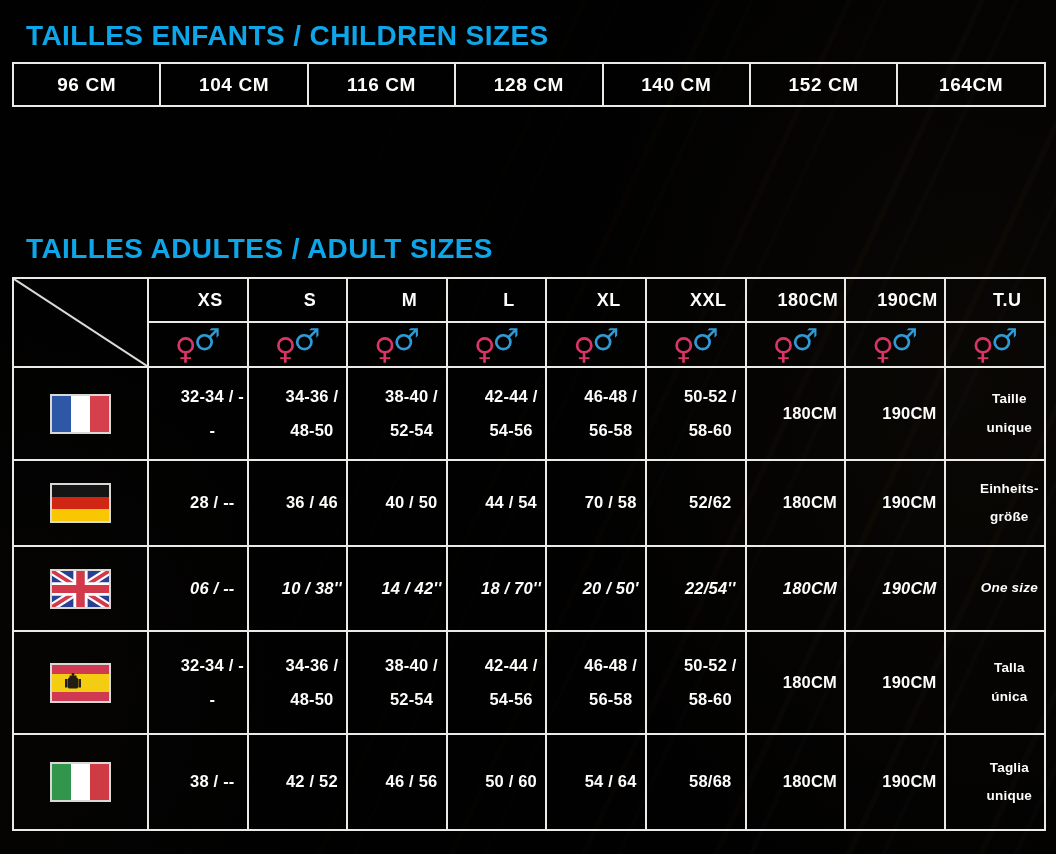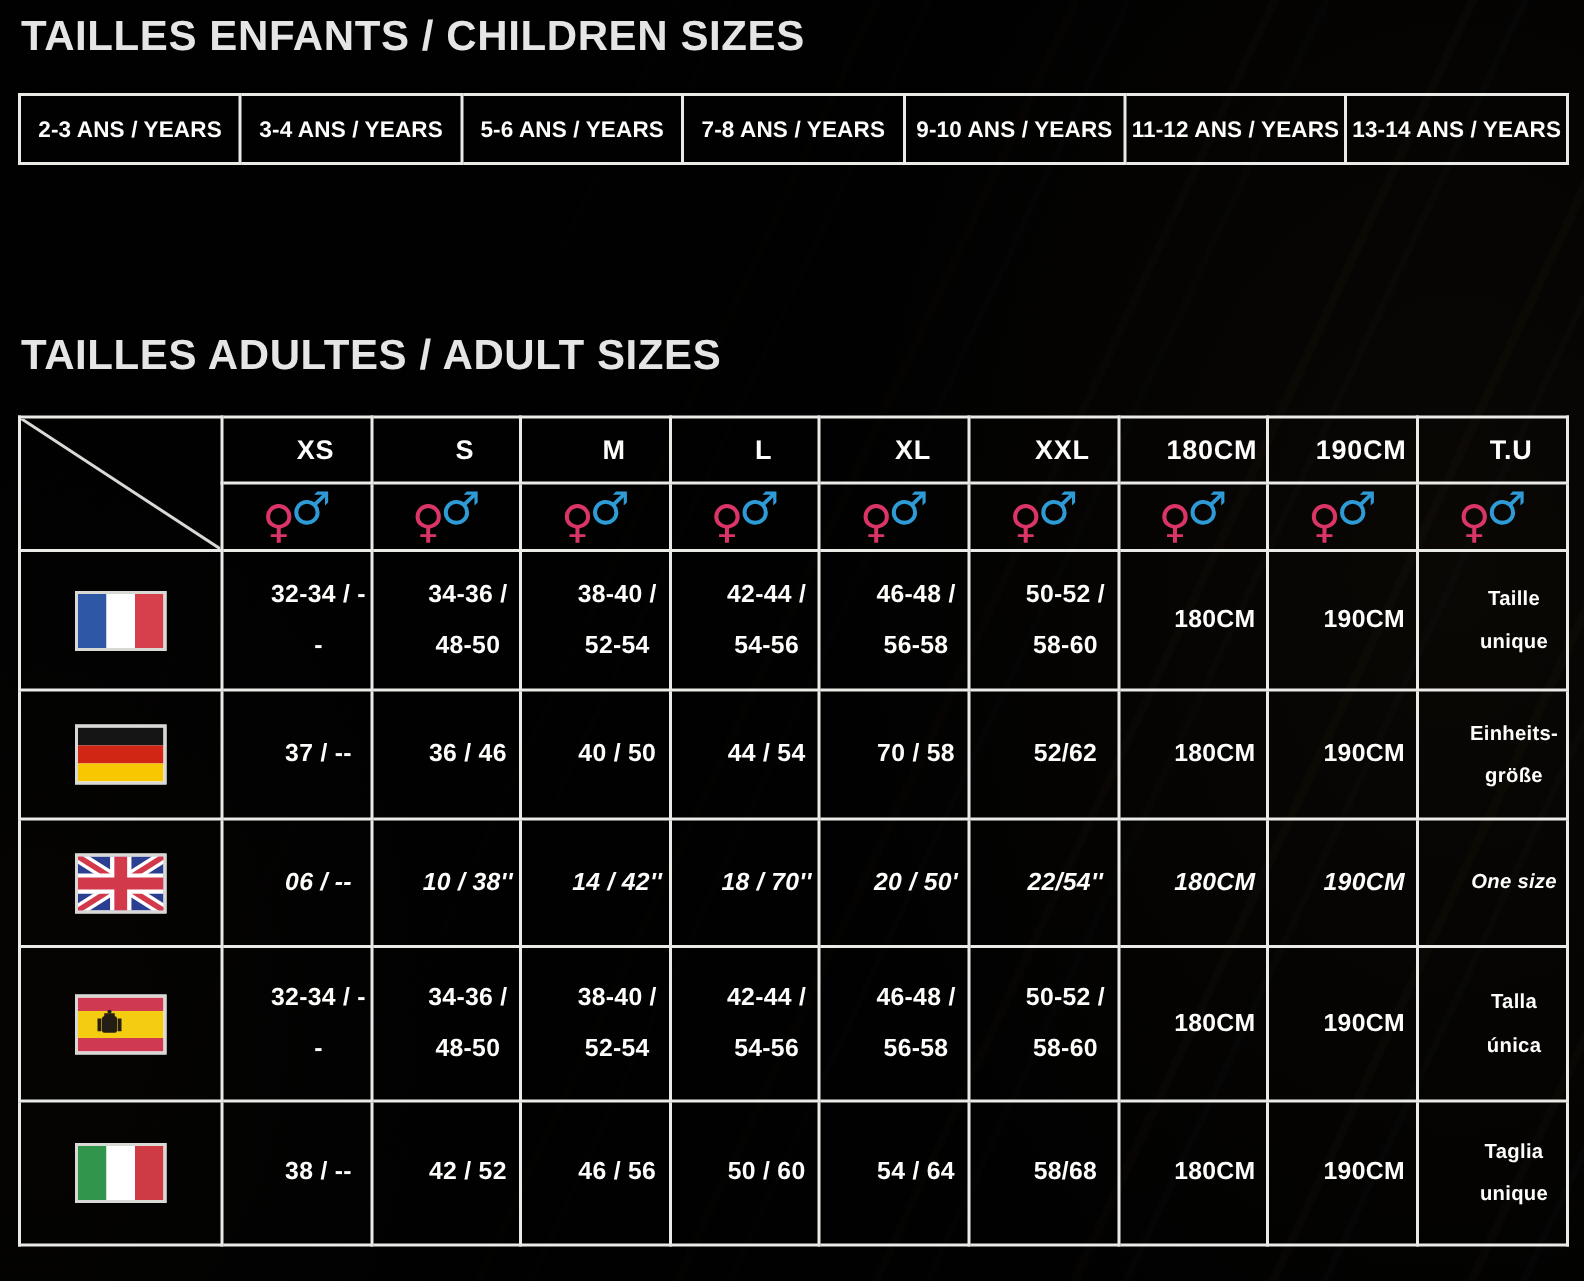--- a/index.html
+++ b/index.html
@@ -18,22 +18,22 @@
       repeating-linear-gradient(115deg,
         transparent 0 46px,
         rgba(150,110,60,0.045) 48px 52px,
         transparent 54px 78px,
         rgba(80,100,130,0.040) 80px 83px,
         transparent 85px 120px);
     mask-image:linear-gradient(100deg, rgba(0,0,0,0.25) 30%, rgba(0,0,0,0.9) 75%);
     -webkit-mask-image:linear-gradient(100deg, rgba(0,0,0,0.25) 30%, rgba(0,0,0,0.9) 75%);
   }
   .title{
-    position:absolute;left:14px;margin:0;
-    font-size:28px;font-weight:bold;letter-spacing:0.4px;color:#e5e5e5;
+    position:absolute;left:14px;margin:12px;
+    font-size:28px;font-weight:bold;letter-spacing:0.4px;color:#0ea5e9;
   }
   #children-title{top:8px;}
   #adult-title{top:221px;}
 
   table{border-collapse:collapse;table-layout:fixed;position:absolute;left:12px;}
   th,td{
     border:2px solid #eaeae7;
     text-align:center;vertical-align:middle;
     padding:0;font-weight:bold;color:#fdfdfb;
     overflow:hidden;
@@ -74,28 +74,28 @@
   <colgroup>
     <col style="width:147.4px">
       <col style="width:147.4px">
       <col style="width:147.4px">
       <col style="width:147.4px">
       <col style="width:147.4px">
       <col style="width:147.4px">
       <col style="width:147.6px">
   </colgroup>
   <tbody>
-  <tr class="age-row">
-    <td>2-3 ANS / YEARS</td>
-    <td>3-4 ANS / YEARS</td>
-    <td>5-6 ANS / YEARS</td>
-    <td>7-8 ANS / YEARS</td>
-    <td>9-10 ANS / YEARS</td>
-    <td>11-12 ANS / YEARS</td>
-    <td>13-14 ANS / YEARS</td>
+      <tr class="size-row">
+    <th>96 CM</th>
+    <th>104 CM</th>
+    <th>116 CM</th>
+    <th>128 CM</th>
+    <th>140 CM</th>
+    <th>152 CM</th>
+    <th>164CM</th>
   </tr>
 </tbody>
   </table>
 
 <h1 class="title" id="adult-title">TAILLES ADULTES / ADULT SIZES</h1>
 
 <table id="adult-table">
   <colgroup>
     <col style="width:135px">
     <col style="width:99.6px">
@@ -162,21 +162,21 @@
   </tr>
 
   <tr class="r-de">
     <td>
       <svg class="flag" width="57" height="36" viewBox="0 0 57 36">
         <rect x="0" y="0" width="57" height="12" fill="#151515"></rect>
             <rect x="0" y="12" width="57" height="12" fill="#d22614"></rect>
             <rect x="0" y="24" width="57" height="12" fill="#f9c602"></rect>
       </svg>
     </td>
-    <td class="val">37 / --</td>
+    <td class="val">28 / --</td>
     <td class="val">36 / 46</td>
     <td class="val">40 / 50</td>
     <td class="val">44 / 54</td>
     <td class="val">70 / 58</td>
     <td class="val">52/62</td>
     <td class="val">180CM</td>
     <td class="val">190CM</td>
     <td class="val tu">Einheits-
 größe</td>
   </tr>

